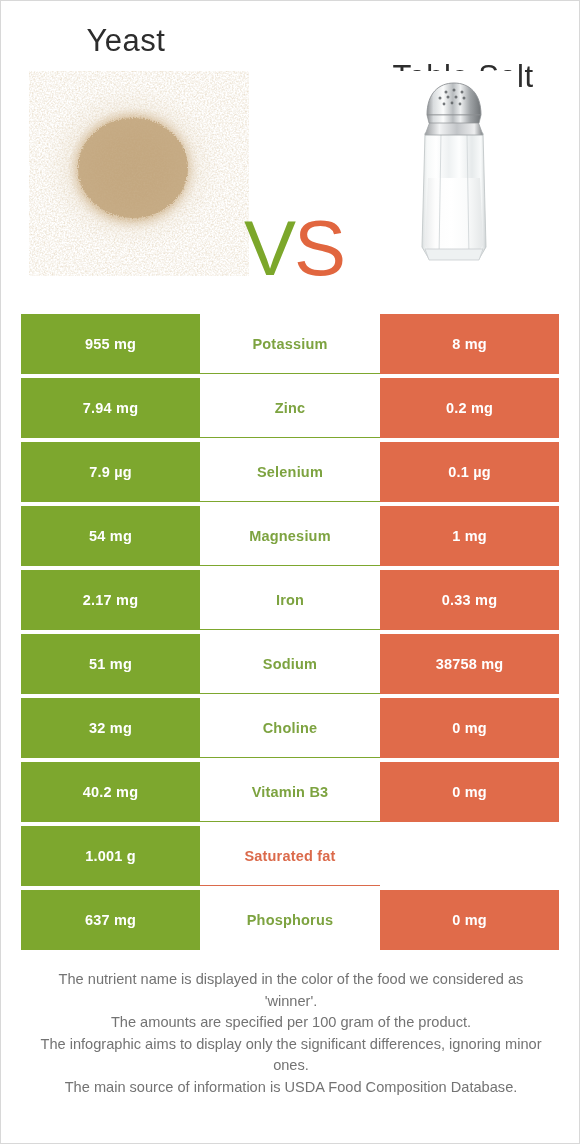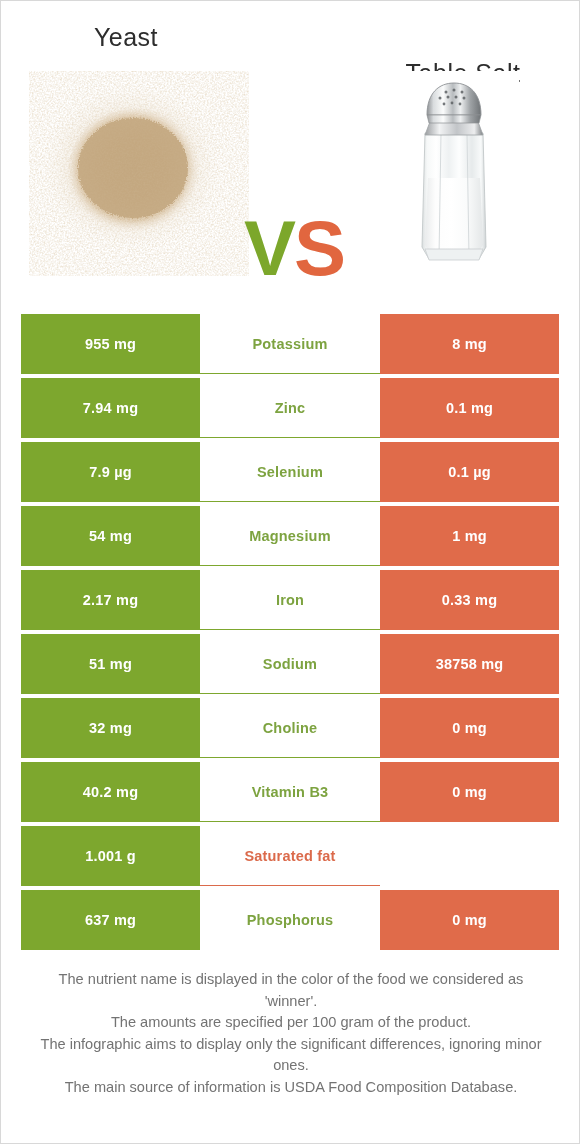--- a/index.html
+++ b/index.html
@@ -24,21 +24,21 @@
 
   
   .header {
     position: relative;
     height: 70px;
   }
   .food-title {
     position: absolute;
     top: 22px;
     font-family: "Liberation Sans", sans-serif;
-    font-size: 25px;
+    font-size: 31px;
     font-weight: 300;
     letter-spacing: 0.5px;
     color: #2d2d2d;
     white-space: nowrap;
   }
   .food-title.left  { left: 0;  width: 250px; text-align: center; }
   .food-title.right { left: 337px; width: 250px; text-align: center; margin-top: 36px; }
 
   
   .hero {
@@ -52,21 +52,21 @@
   .hero-img-wrap.left  { left: 28px;  width: 220px; height: 205px; }
   .hero-img-wrap.right { left: 388px; width: 130px; height: 205px; }
 
   .vs {
     position: absolute;
     left: 228px;
     top: 132px;
     width: 130px;
     height: 90px;
     font-size: 78px;
-    font-weight: 700;
+    font-weight: 400;
     line-height: 90px;
     text-align: center;
     letter-spacing: -2px;
     font-family: "Liberation Sans", sans-serif;
   }
   .vs .v { color: #7CA72B; }
   .vs .s { color: #E1663F; }
 
   
   .table {
@@ -259,21 +259,21 @@
 
     <div class="trow">
       <div class="cell-left">955 mg</div>
       <div class="cell-mid win-green">Potassium</div>
       <div class="cell-right">8 mg</div>
     </div>
 
     <div class="trow">
       <div class="cell-left">7.94 mg</div>
       <div class="cell-mid win-green">Zinc</div>
-      <div class="cell-right">0.1 mg</div>
+      <div class="cell-right">0.2 mg</div>
     </div>
 
     <div class="trow">
       <div class="cell-left">7.9 µg</div>
       <div class="cell-mid win-green">Selenium</div>
       <div class="cell-right">0.1 µg</div>
     </div>
 
     <div class="trow">
       <div class="cell-left">54 mg</div>

